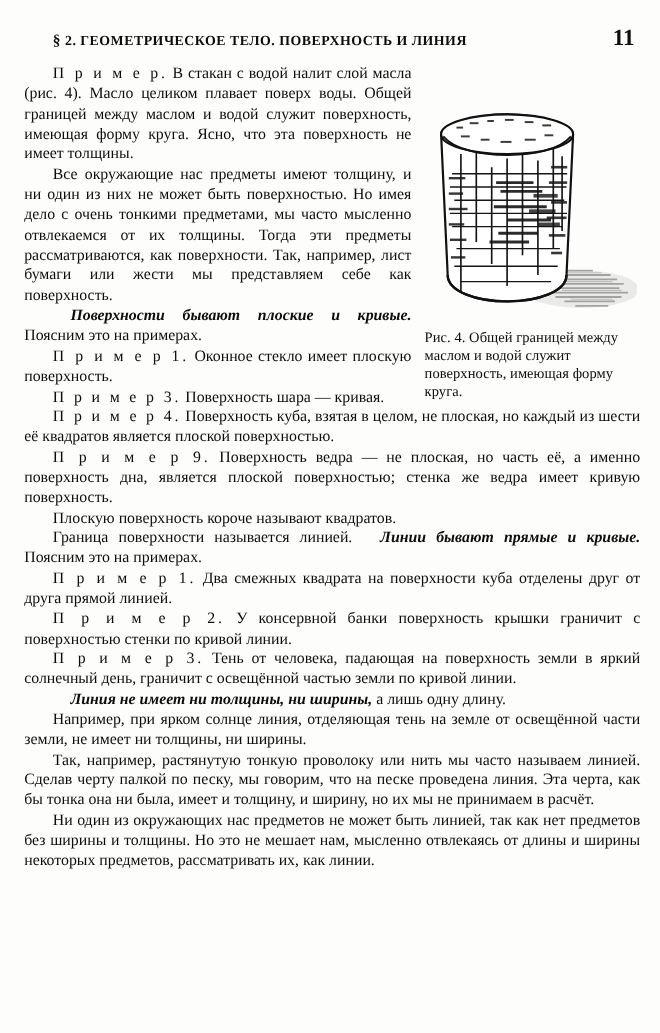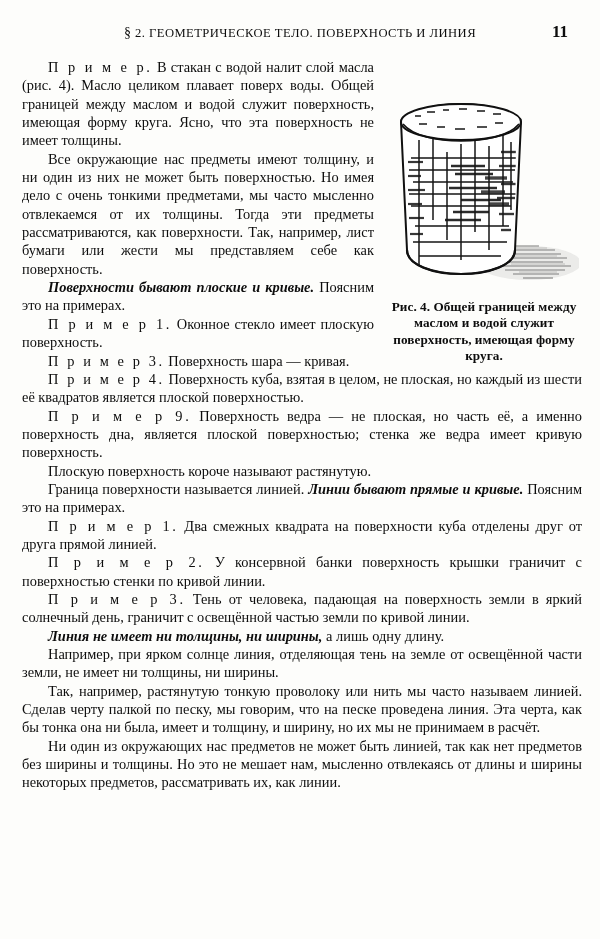--- a/index.html
+++ b/index.html
@@ -27,37 +27,37 @@
     position: absolute;
     top: 22px;
     left: 22px;
     right: 18px;
     height: 22px;
     display: flex;
     align-items: baseline;
   }
   .header-title {
     flex: 1;
-    text-align: center;
+    text-align: left;
     font-size: 12.6px;
-    font-weight: normal;
+    font-weight: bold;
     letter-spacing: 0.45px;
     text-transform: uppercase;
     white-space: nowrap;
     padding-left: 26px;
   }
   .header-title .sect {
     text-transform: none;
     font-size: 14px;
   }
   .header-pageno {
-    font-size: 17px;
+    font-size: 21px;
     font-weight: bold;
     width: 30px;
-    text-align: left;
+    text-align: center;
   }
 
   
   .content {
     position: absolute;
     top: 58px;
     left: 22px;
     width: 560px;
     font-size: 14.4px;
     line-height: 18.35px;
@@ -65,21 +65,21 @@
     text-justify: inter-word;
     -webkit-hyphens: none;
     hyphens: none;
   }
   .content p {
     margin: 0;
     text-indent: 26px;
   }
 
   b, .b { font-weight: normal; }
-  .bi { font-weight: bold; font-style: italic; }
+  .bi { font-weight: bold; font-style: italic; margin-left: 16px; }
 
   
   .sp {
     letter-spacing: 2.6px;
   }
 
   
   .figure {
     float: right;
     width: 196px;
@@ -89,22 +89,22 @@
   }
   .figure-img {
     position: relative;
     width: 190px;
     height: 193px;
     margin: 0 auto 6px auto;
   }
   .figure-caption {
     font-size: 13.2px;
     line-height: 16.4px;
-    font-weight: bold;
-    text-align: center;
+    font-weight: normal;
+    text-align: left;
     letter-spacing: 0.05px;
   }
 
   svg { display: block; }
 </style>
 </head>
 <body>
 
 <div class="page">
 
@@ -248,21 +248,21 @@
 
     <p><span class="sp">П р и м е р 1.</span><span> Оконное стекло имеет плоскую поверхность.</span></p>
 
 
     <p><span class="sp">П р и м е р 3.</span><span> Поверхность шара — кривая.</span></p>
 
     <p><span class="sp">П р и м е р 4.</span><span> Поверхность куба, взятая в целом, не плоская, но каждый из шести её квадратов является плоской поверхностью.</span></p>
 
     <p><span class="sp">П р и м е р 9.</span><span> Поверхность ведра — не плоская, но часть её, а именно поверхность дна, является плоской поверхностью; стенка же ведра имеет кривую поверхность.</span></p>
 
-    <p><span>Плоскую поверхность короче называют </span><span class="b">растянутую.</span></p>
+    <p><span>Плоскую поверхность короче называют </span><span class="b">квадратов.</span></p>
 
     <p><span>Граница поверхности называется </span><span class="b">линией.</span><span class="bi"> Линии бывают прямые и кривые.</span><span> Поясним это на примерах.</span></p>
 
     <p><span class="sp">П р и м е р 1.</span><span> Два смежных квадрата на поверхности куба отделены друг от друга прямой линией.</span></p>
 
     <p><span class="sp">П р и м е р 2.</span><span> У консервной банки поверхность крышки граничит с поверхностью стенки по кривой линии.</span></p>
 
     <p><span class="sp">П р и м е р 3.</span><span> Тень от человека, падающая на поверхность земли в яркий солнечный день, граничит с освещённой частью земли по кривой линии.</span></p>
 
     <p><span class="bi">Линия не имеет ни толщины, ни ширины,</span><span> а лишь одну длину.</span></p>

